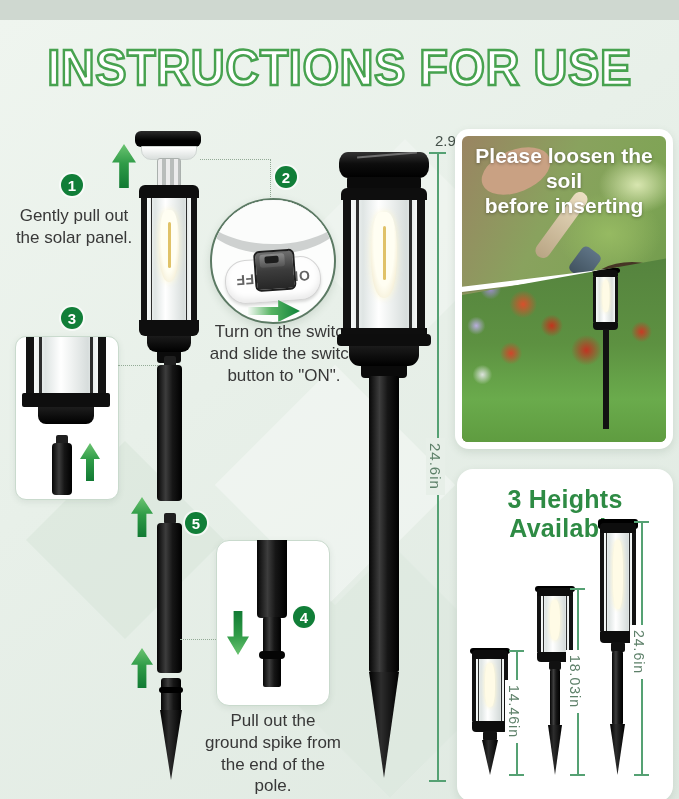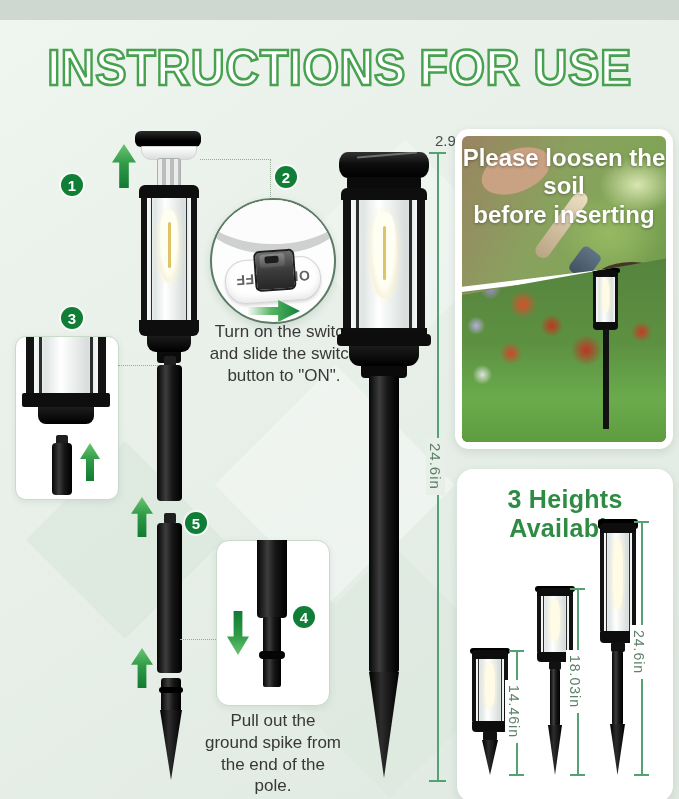--- a/index.html
+++ b/index.html
@@ -106,21 +106,21 @@
   .photo-wrap{position:absolute;overflow:hidden;border-radius:6px;}
   .photo-top{position:absolute;left:0;top:0;right:0;bottom:0;
     background:
       radial-gradient(55px 40px at 86% 16%,#d8e6b0,transparent 70%),
       radial-gradient(70px 55px at 72% 32%,#96ba62,transparent 75%),
       radial-gradient(90px 65px at 96% 58%,#6e9c4a,transparent 75%),
       radial-gradient(120px 85px at 14% 92%,#5f4833,transparent 80%),
       radial-gradient(150px 100px at 48% 102%,#6e5339,transparent 80%),
       linear-gradient(115deg,#9a8462 0%,#89a25e 35%,#7fa455 62%,#5e8f41 100%);}
   .caption{position:absolute;left:0;right:0;top:8px;text-align:center;color:#fff;
-    font-size:24px;font-weight:700;line-height:1.18;white-space:pre-line;
+    font-size:21px;font-weight:700;line-height:1.18;white-space:pre-line;
     text-shadow:0 1px 3px rgba(40,40,30,.45);}
   .photo-bottom{position:absolute;left:0;top:0;right:0;bottom:0;
     clip-path:polygon(0 52%,100% 40%,100% 100%,0 100%);
     background:
       radial-gradient(20px 20px at 30% 55%,#d94f2b,transparent 70%),
       radial-gradient(16px 16px at 44% 62%,#c2331c,transparent 70%),
       radial-gradient(15px 15px at 14% 50%,#9f8fd0,transparent 70%),
       radial-gradient(13px 13px at 7% 62%,#b9aede,transparent 70%),
       radial-gradient(18px 18px at 38% 40%,#e39b2a,transparent 70%),
       radial-gradient(15px 15px at 55% 33%,#e8aa33,transparent 70%),
@@ -143,20 +143,22 @@
 
   <div class="bgshape" style="left:250px;top:380px;width:170px;height:170px;background:rgba(255,255,255,.35);"></div>
   <div class="bgshape" style="left:55px;top:450px;width:140px;height:140px;background:rgba(213,228,215,.5);"></div>
   <div class="bgshape" style="left:300px;top:560px;width:180px;height:180px;background:rgba(218,231,220,.45);"></div>
   <div class="bgshape" style="left:330px;top:150px;width:150px;height:150px;background:rgba(255,255,255,.25);"></div>
 
   <div class="title">INSTRUCTIONS FOR USE</div>
 
   <div class="arrow-up" style="left:112px;top:124px;width:24px;height:44px;"></div>
   <div class="stepnum" style="left:61px;top:154px;">1</div>
+  <div class="steptext" style="left:0;top:185px;width:148px;">Gently pull out
+the solar panel.</div>
 
   <div class="abs" style="left:135px;top:111px;width:66px;height:16px;background:linear-gradient(180deg,#2c2c2c,#000 60%);border-radius:6px;"></div>
   <div class="abs" style="left:141px;top:126px;width:54px;height:12px;background:linear-gradient(180deg,#ffffff,#d9dedc);border-radius:0 0 10px 10px;border:1px solid #cfd5d2;"></div>
   <div class="abs" style="left:157px;top:138px;width:22px;height:28px;border-radius:3px;background:repeating-linear-gradient(90deg,#ececec 0 4px,#b9bdbb 4px 8px);border:1px solid #aab0ad;"></div>
   <div class="blackband" style="left:139px;top:165px;width:60px;height:13px;border-radius:6px 6px 0 0;"></div>
   <div class="abs glass" style="left:141px;top:178px;width:56px;height:124px;box-sizing:border-box;border-left:6px solid #131313;border-right:6px solid #131313;"></div>
   <div class="bulb" style="left:159px;top:190px;width:20px;height:72px;"></div>
   <div class="filament" style="left:168px;top:202px;width:2.5px;height:46px;"></div>
   <div class="blackband" style="left:139px;top:300px;width:60px;height:16px;border-radius:0 0 6px 6px;"></div>
   <div class="abs" style="left:147px;top:316px;width:44px;height:16px;background:linear-gradient(180deg,#1b1b1b,#000);border-radius:0 0 9px 9px;"></div>

